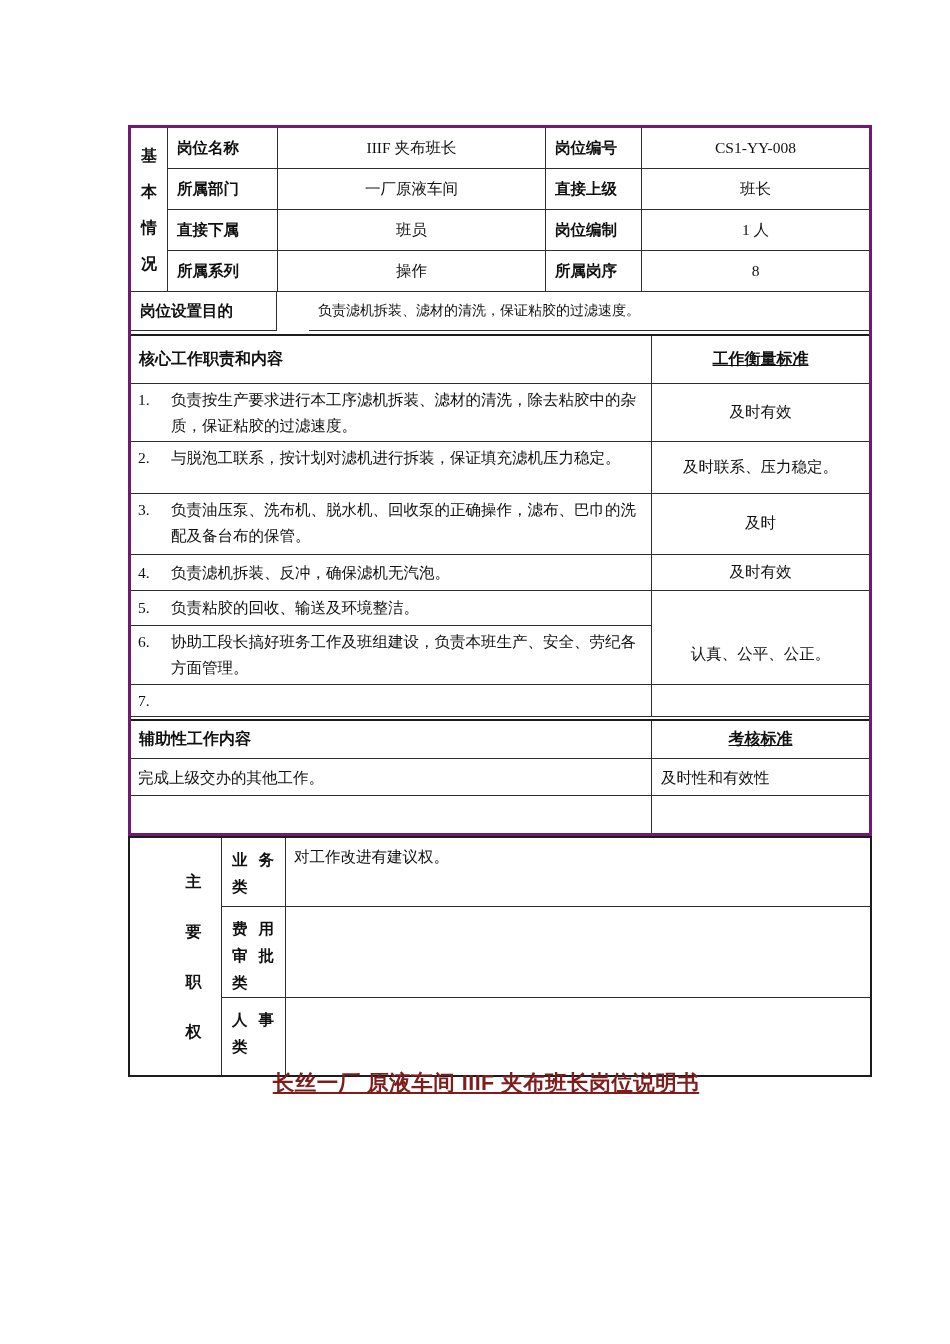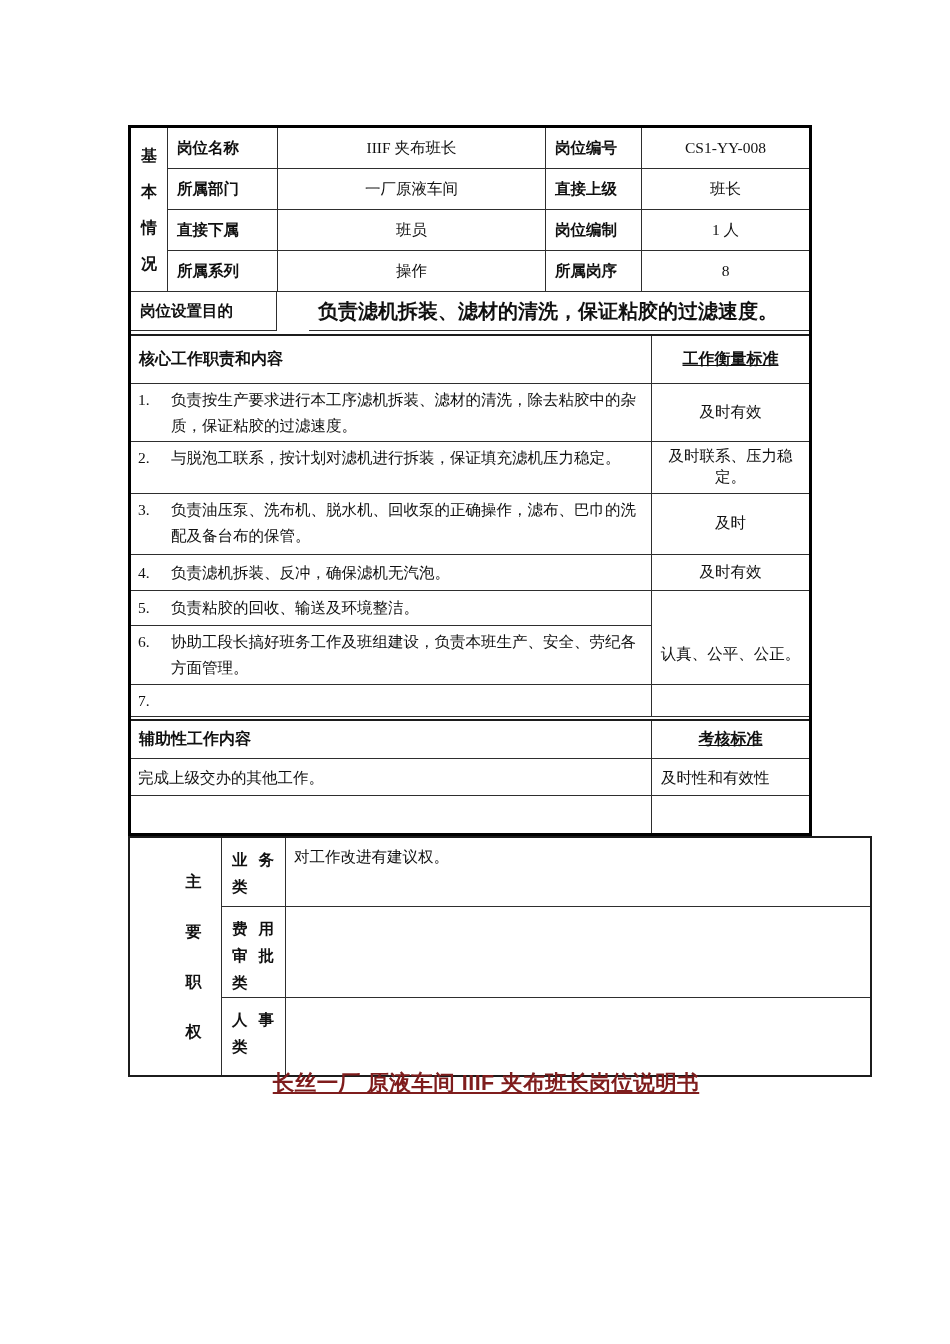--- a/index.html
+++ b/index.html
@@ -8,22 +8,22 @@
     background:#ffffff;
     font-family:"Liberation Serif", serif;
     color:#101010;
     position:relative;
     overflow:hidden;
   }
   .page { position:absolute; inset:0; background:#fff; }
 
   
   .doc {
-    position:absolute; left:128px; top:125px; width:684px;
-    border:3px solid #000000; box-sizing:border-box; background:#fff;
+    position:absolute; left:128px; top:125px; width:744px;
+    border:3px solid #701a75; box-sizing:border-box; background:#fff;
   }
   .cell { box-sizing:border-box; overflow:hidden; }
   .b-r { border-right:1.6px solid #2e2e2e; }
   .b-b { border-bottom:1.6px solid #2e2e2e; }
 
   
   .grid-basic { display:grid; grid-template-columns:37px 110px 268px 96px 1fr; grid-auto-rows:41px; }
   .vcell { grid-row:1 / 5; grid-column:1; display:flex; align-items:center; justify-content:center; }
   .vtext {
     display:block; width:1em; word-break:break-all;
@@ -31,21 +31,21 @@
     font-size:16px; line-height:36px; text-align:center;
   }
   .flabel {
     display:flex; align-items:center; padding-left:9px;
     font-family:"Liberation Sans", sans-serif; font-weight:bold; font-size:15.5px;
   }
   .fvalue { display:flex; align-items:center; justify-content:center; font-size:15.5px; text-align:center; }
 
   
   .grid-purpose { display:grid; grid-template-columns:146px 1fr; grid-auto-rows:39px;gap:32px; }
-  .pvalue { display:flex; align-items:center; padding-left:9px; font-size:20px;font-weight:bold; }
+  .pvalue { display:flex; align-items:center; padding-left:9px; font-size:14px; }
 
   
   .sec-thick { border-top:2.6px solid #1c1c1c; margin-top:2.5px; }
   .srow { display:grid; grid-template-columns:521px 1fr; }
   .hdr-left {
     display:flex; align-items:center; padding-left:8px;
     font-family:"Liberation Sans", sans-serif; font-weight:bold; font-size:16px;
   }
   .hdr-right {
     display:flex; align-items:center; justify-content:center;

